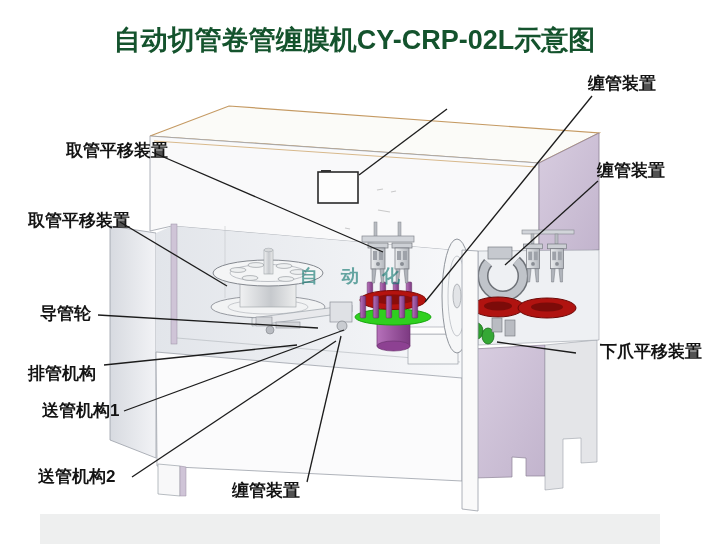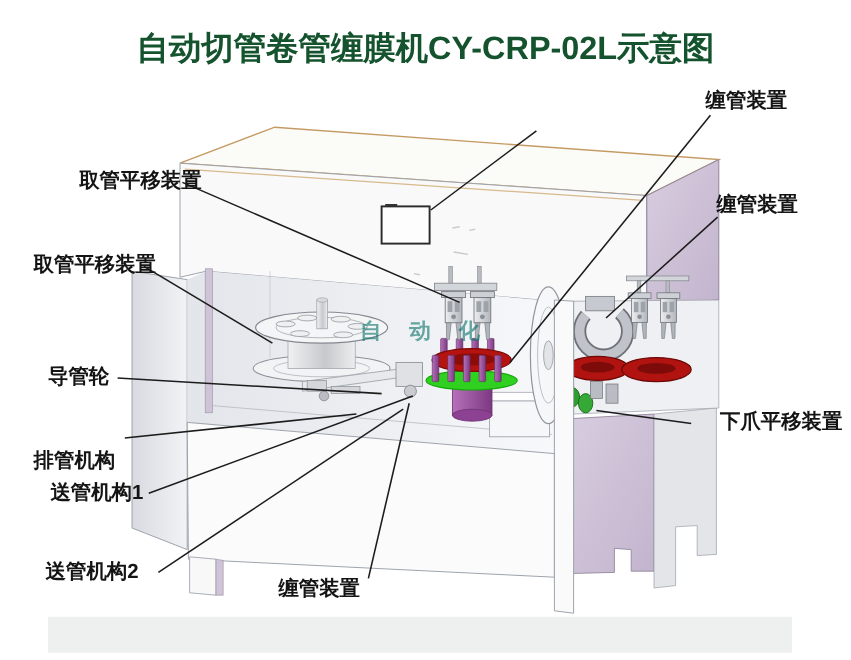--- a/index.html
+++ b/index.html
@@ -206,21 +206,21 @@
     </g>
   </svg>
 
   <div class="watermark">
     <span class="wm-left">自 动 化</span>
   </div>
 
   <div class="label" style="left:30px;top:142px;margin-left:36px;">取管平移装置</div>
   <div class="label" style="left:28px;top:212px;">取管平移装置</div>
   <div class="label" style="left:40px;top:305px;text-align:center;">导管轮</div>
-  <div class="label" style="left:28px;top:375px;text-align:right;">排管机构</div>
+  <div class="label" style="left:28px;top:365px;text-align:right;">排管机构</div>
   <div class="label" style="left:42px;top:402px;">送管机构1</div>
   <div class="label" style="left:38px;top:468px;">送管机构2</div>
   <div class="label" style="left:232px;top:482px;">缠管装置</div>
   <div class="label" style="left:588px;top:75px;">缠管装置</div>
   <div class="label" style="left:597px;top:162px;">缠管装置</div>
   <div class="label" style="left:577px;top:343px;margin-left:23px;">下爪平移装置</div>
 
 </div>
 
 </body></html>

